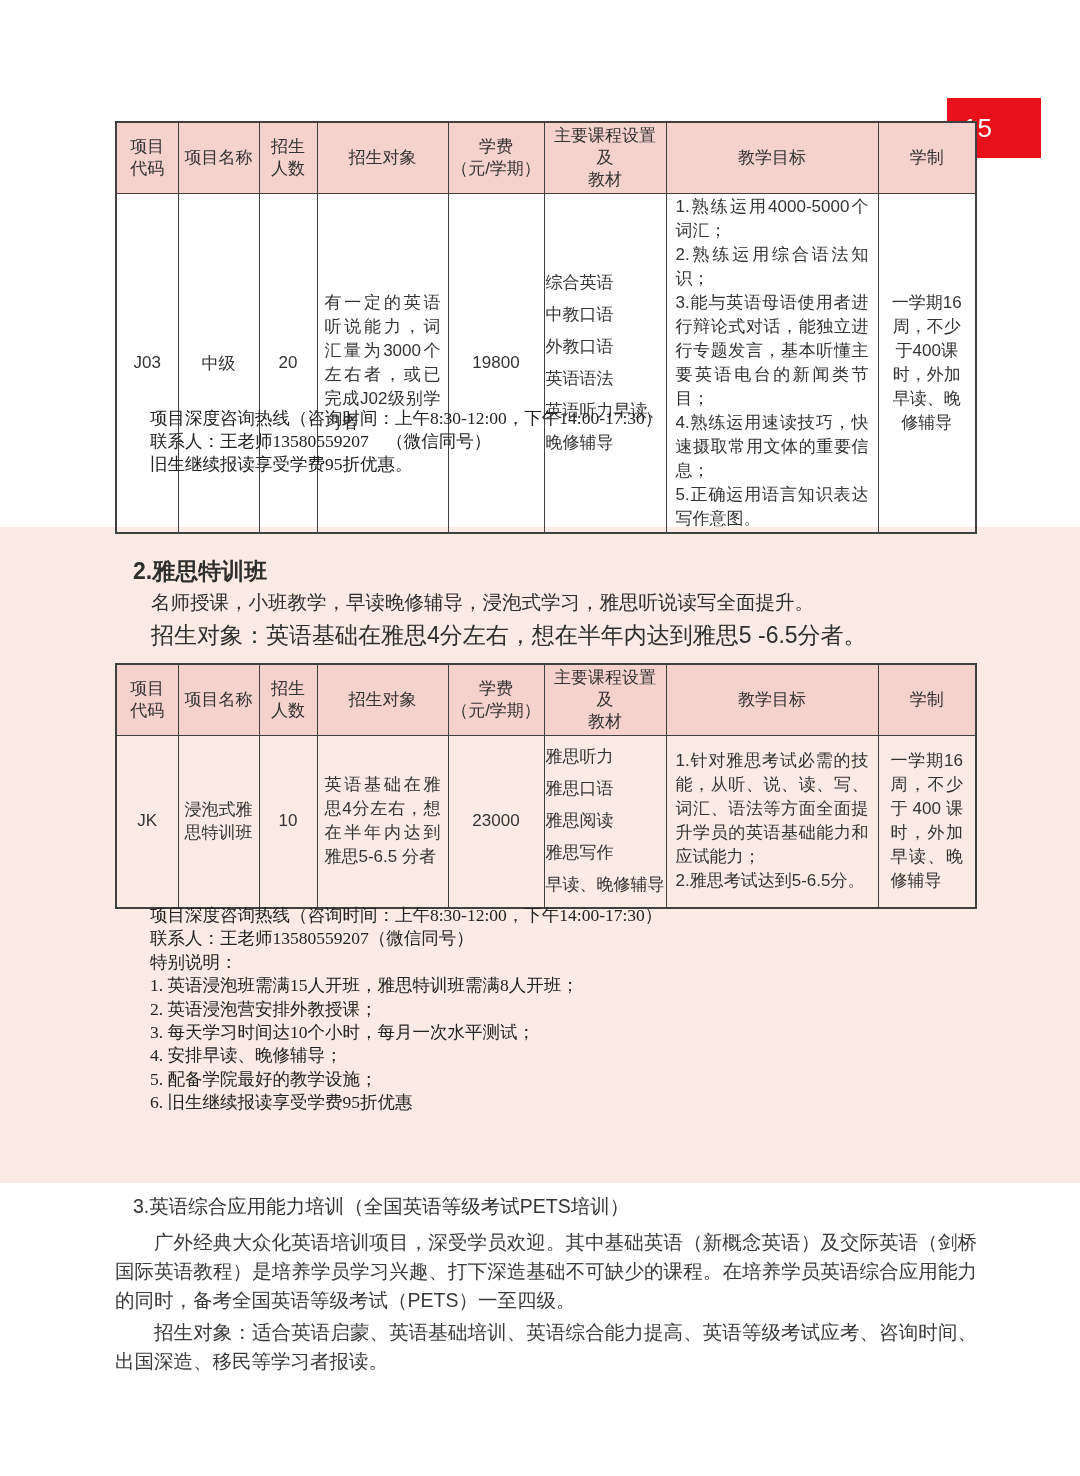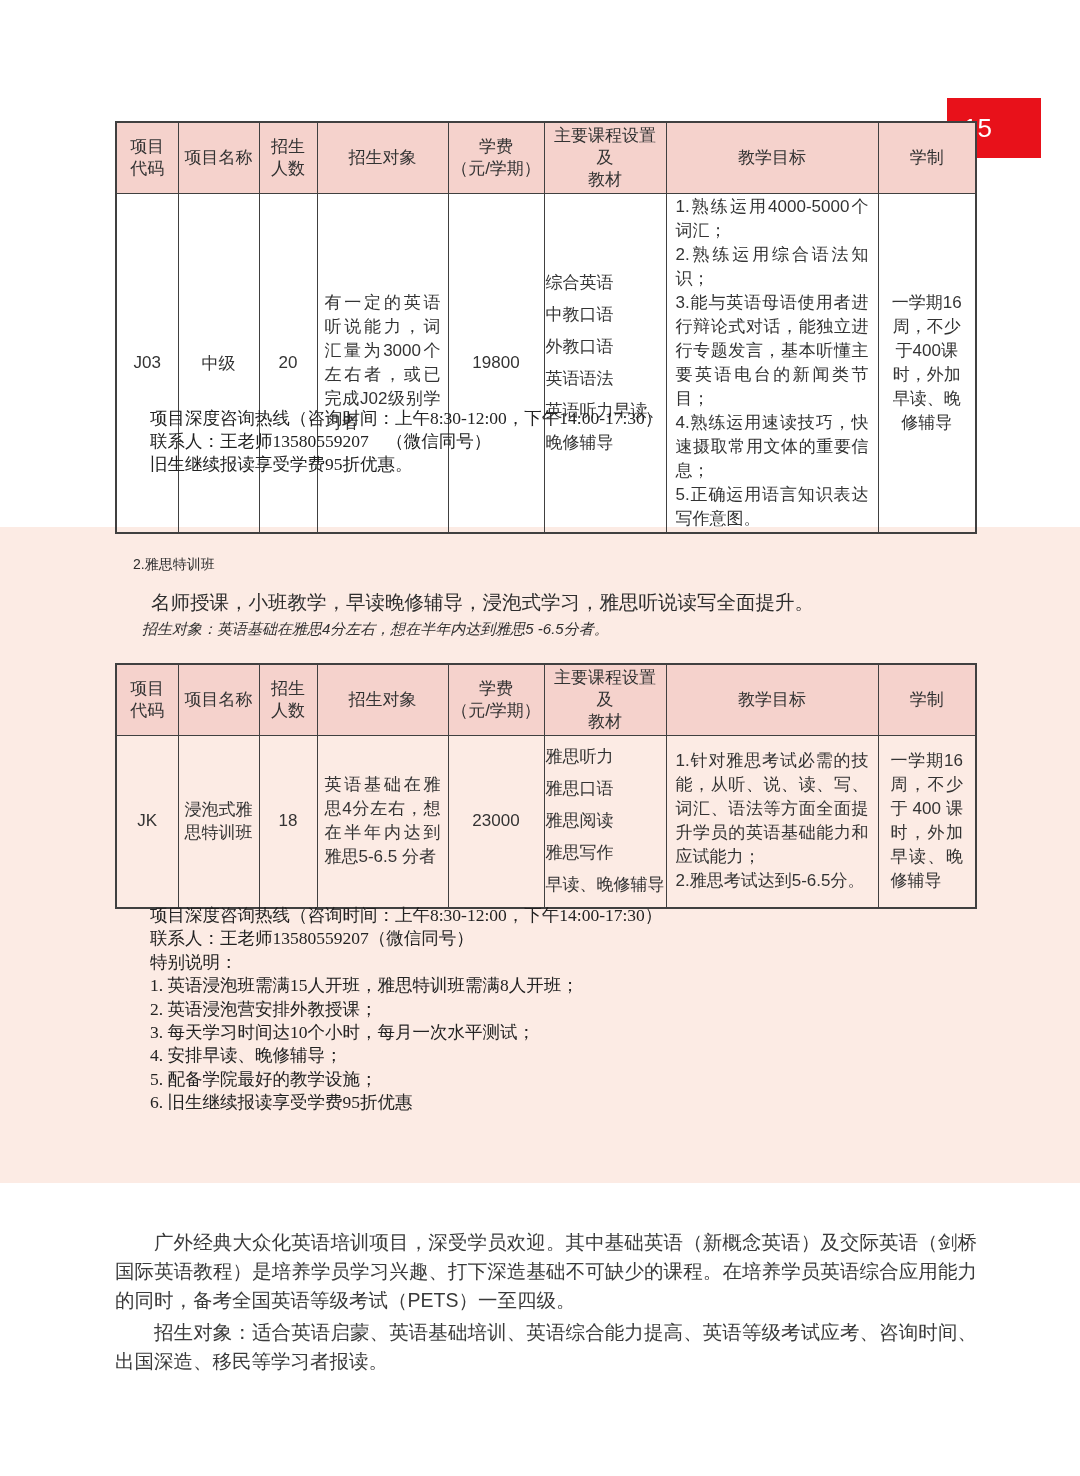--- a/index.html
+++ b/index.html
@@ -37,23 +37,23 @@
   .t2 tbody tr { height:172px; }
   td.c-center  { text-align:center;margin-left:28px; }
   td.c-target  { text-align:justify; padding:0 7px;  line-height:24px; }
   td.c-goals   { text-align:justify; padding:1px 9px;  line-height:24px; white-space:pre-line; }
   td.c-courses { text-align:left;  white-space:pre-line; line-height:32px; }
   td.c-dur     { text-align:center;  padding:0 12px;  line-height:24px; }
   .t2 td.c-dur { text-align:justify; }
   .serif { font-family:"Liberation Serif", serif; }
   .txt { position:absolute; color:#2e2e2e; }
   .contact1 { left:150px; top:407px; font-size:17.5px; line-height:23px; color:#222222; }
-  .s2-title { left:133px; top:556px; font-size:14px; }
+  .s2-title { left:133px; top:556px; font-size:23px;font-weight:bold; }
   .s2-line1 { left:151px; top:589px; font-size:19.5px; }
-  .s2-line2 { left:142px; top:620px; font-size:15px;font-style:italic; }
+  .s2-line2 { left:151px; top:620px; font-size:23px; }
   .notes { left:150px; top:904px; font-size:17.5px; line-height:23.4px; color:#222222; }
   .notes div { margin:0; }
   .s3-title { left:133px; top:1193px; font-size:19.5px; color:#333333; }
   .s3-para {
     left:115px; width:862px; font-size:19.5px; line-height:29px;
     text-align:justify; text-indent:39px; color:#3a3a3a;
   }
   .p1 { top:1228px; }
   .p2 { top:1318px; }
 </style>
@@ -149,21 +149,21 @@
         <th>主要课程设置及
 教材</th>
         <th>教学目标</th>
         <th>学制</th>
       </tr>
     </thead>
     <tbody>
       <tr>
         <td class="c-center">JK</td>
         <td class="c-center">浸泡式雅思特训班</td>
-        <td class="c-center">18</td>
+        <td class="c-center">10</td>
         <td class="c-target">英语基础在雅思4分左右，想在半年内达到雅思5-6.5 分者</td>
         <td class="c-center">23000</td>
         <td class="c-courses">雅思听力
 雅思口语
 雅思阅读
 雅思写作
 早读、晚修辅导</td>
         <td class="c-goals">1.针对雅思考试必需的技能，从听、说、读、写、词汇、语法等方面全面提升学员的英语基础能力和应试能力；
 2.雅思考试达到5-6.5分。</td>
         <td class="c-dur">一学期16周，不少于400课时，外加早读、晚修辅导</td>
@@ -176,16 +176,17 @@
     <div>联系人：王老师13580559207（微信同号）</div>
     <div>特别说明：</div>
     <div>1.  英语浸泡班需满15人开班，雅思特训班需满8人开班；</div>
     <div>2.  英语浸泡营安排外教授课；</div>
     <div>3.  每天学习时间达10个小时，每月一次水平测试；</div>
     <div>4.  安排早读、晚修辅导；</div>
     <div>5.  配备学院最好的教学设施；</div>
     <div>6.  旧生继续报读享受学费95折优惠</div>
   </div>
 
+  <div class="txt s3-title">3.英语综合应用能力培训（全国英语等级考试PETS培训）</div>
   <div class="txt s3-para p1">广外经典大众化英语培训项目，深受学员欢迎。其中基础英语（新概念英语）及交际英语（剑桥国际英语教程）是培养学员学习兴趣、打下深造基础不可缺少的课程。在培养学员英语综合应用能力的同时，备考全国英语等级考试（PETS）一至四级。</div>
   <div class="txt s3-para p2">招生对象：适合英语启蒙、英语基础培训、英语综合能力提高、英语等级考试应考、咨询时间、出国深造、移民等学习者报读。</div>
 
 </div>
 
 </body></html>

